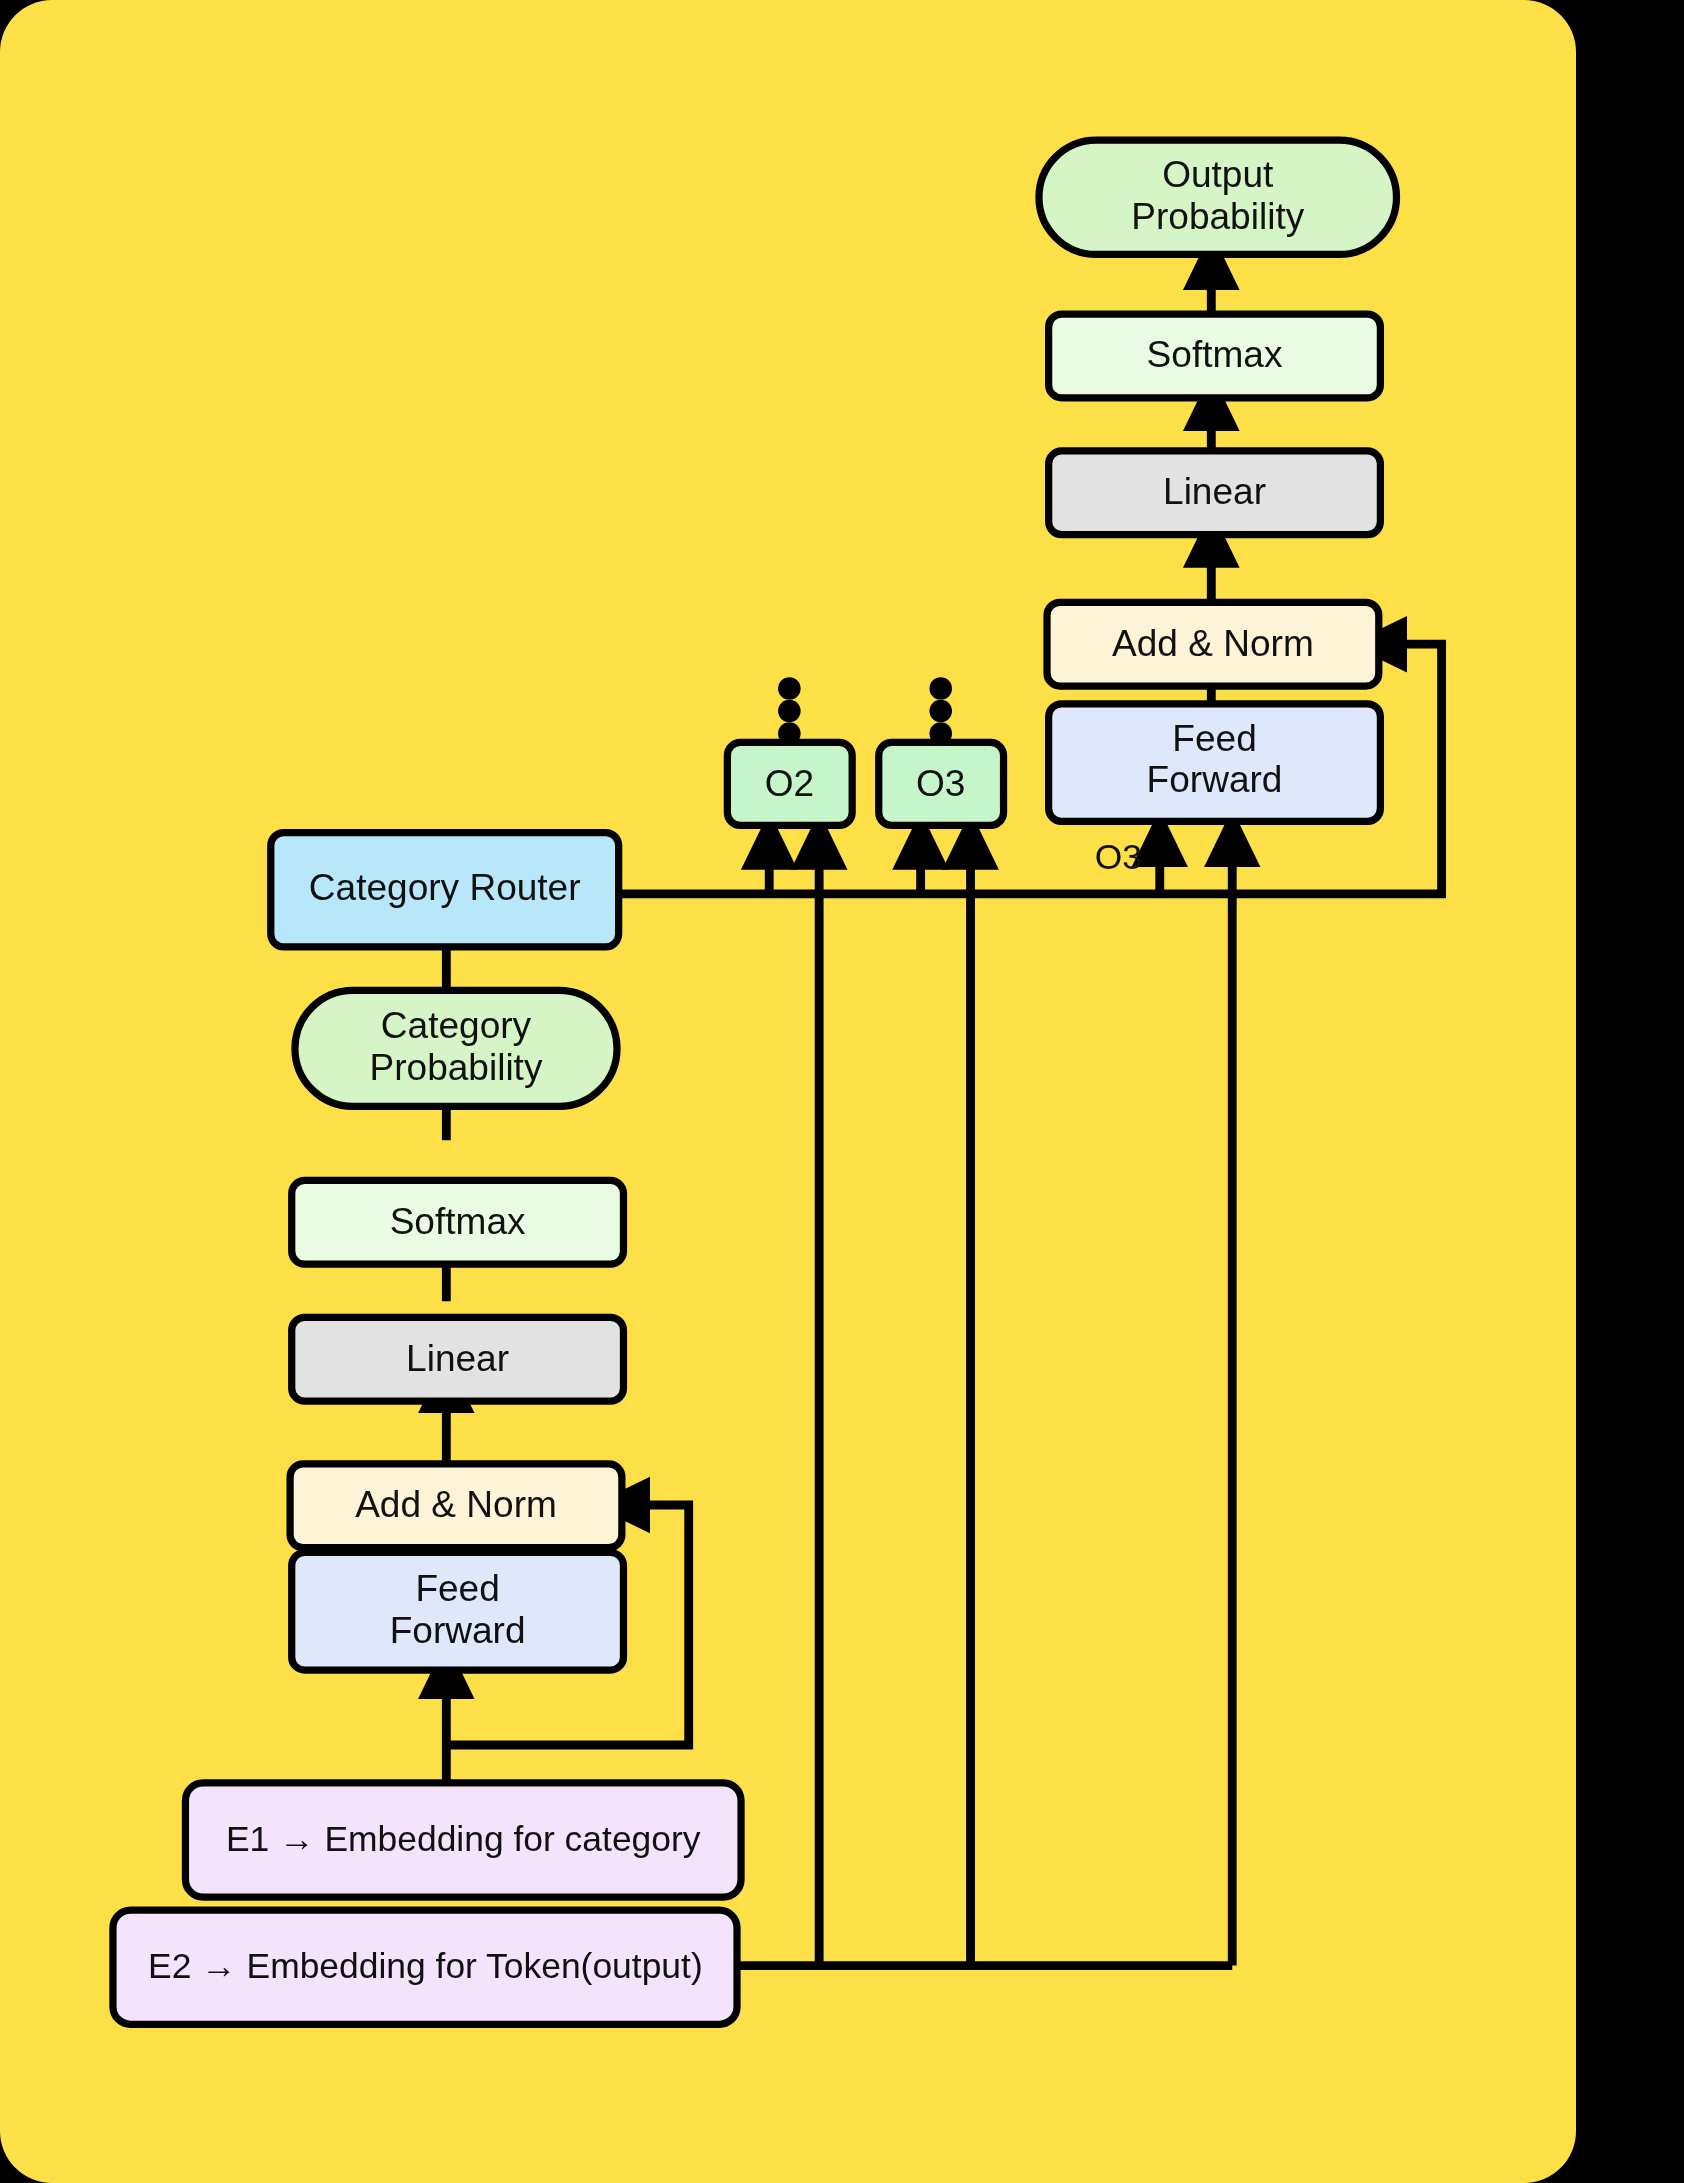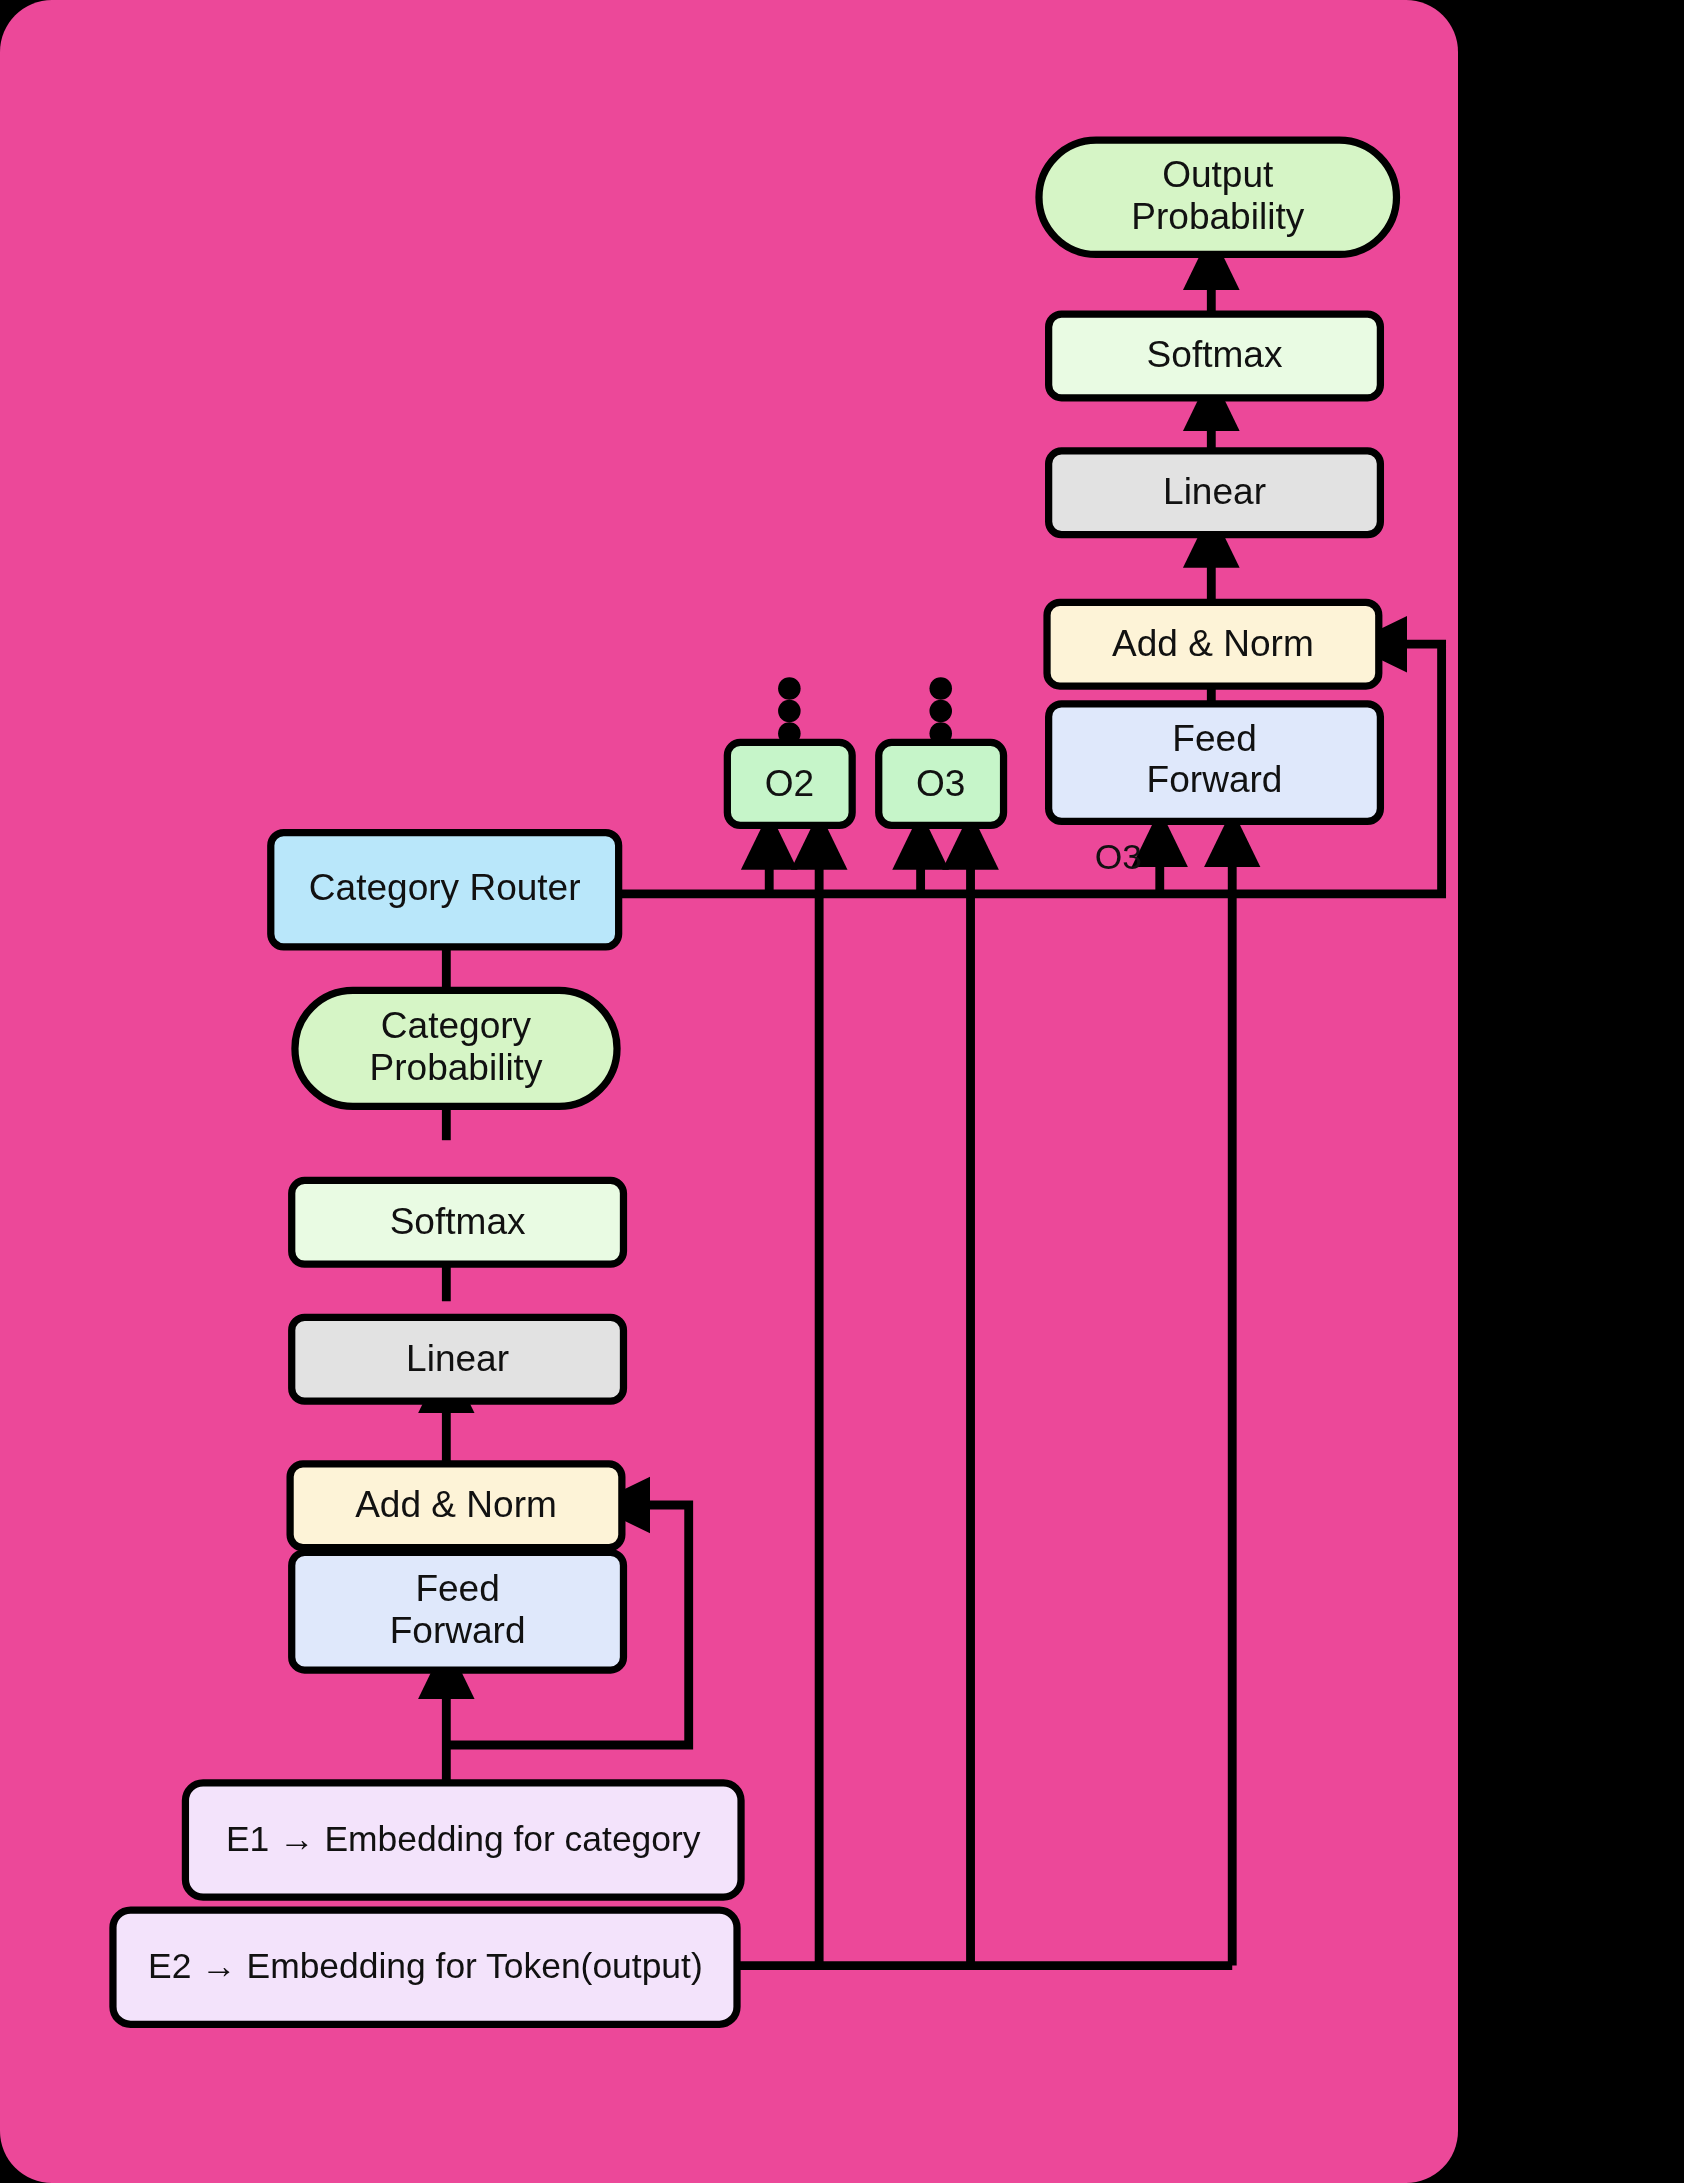--- a/index.html
+++ b/index.html
@@ -2,23 +2,23 @@
 <html style="font-size:13px"><head>
 <meta charset="utf-8">
 <style>
   html, body {
     margin: 0;
     padding: 0;
     background: #000000;
   }
   #page {
     position: relative;
-    width: 1458px;
+    width: 1576px;
     height: 2183px;
-    background: #ec4899;
+    background: #fde047;
     border-radius: 52px;
     overflow: hidden;
   }
   #diagram {
     display: block;
     width: 1685px;
     height: 2183px;
   }
   .node-label {
     font-family: "Liberation Sans", sans-serif;

